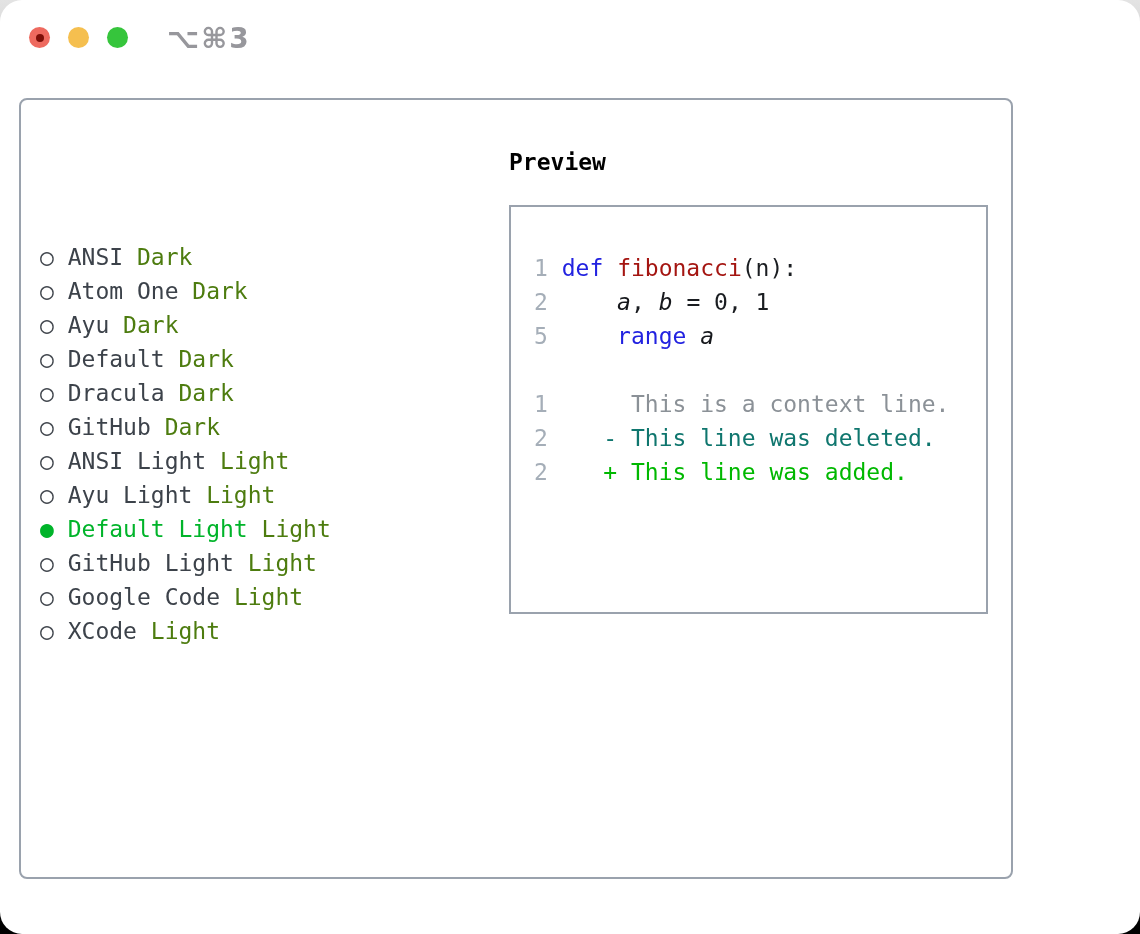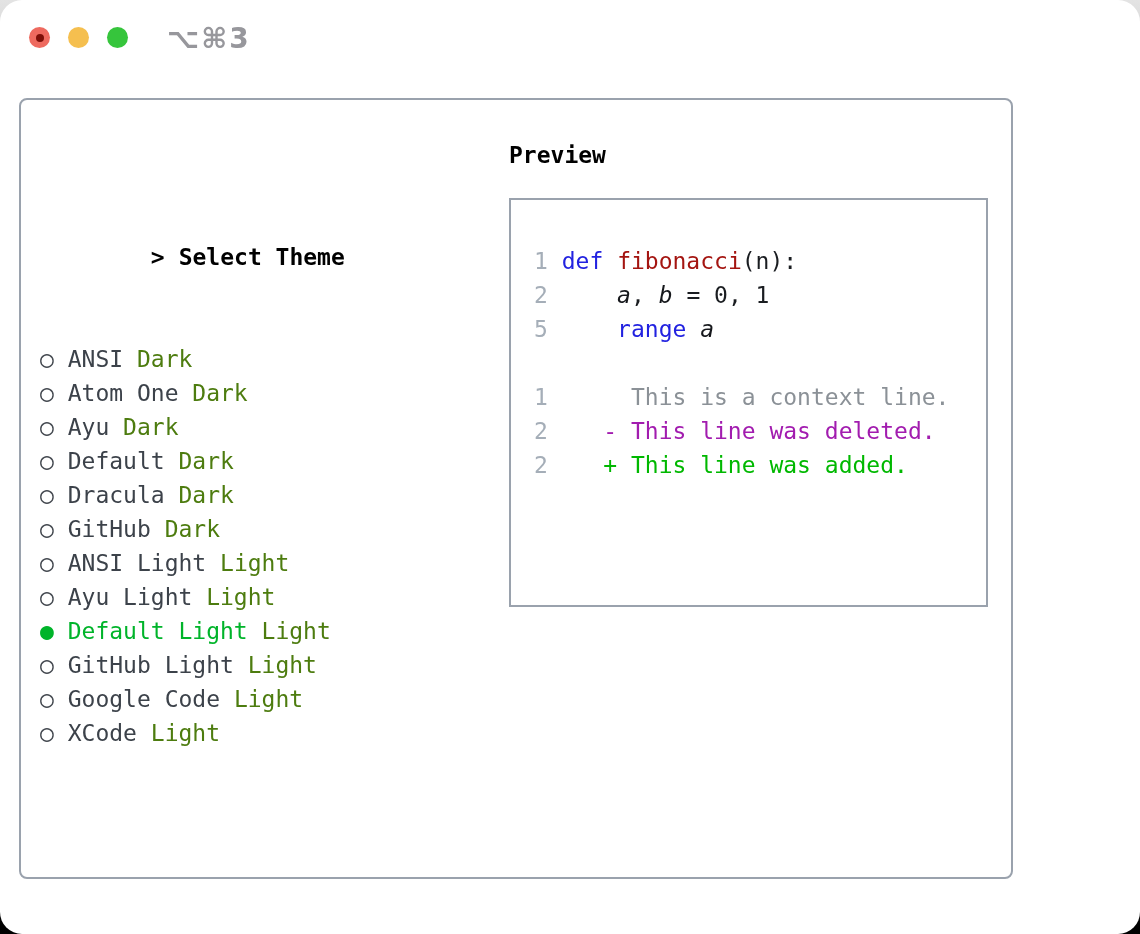--- a/index.html
+++ b/index.html
@@ -24,21 +24,21 @@
     font-family:"DejaVu Sans","Liberation Sans",sans-serif;
     font-size:28px;font-weight:600;color:#97979c;letter-spacing:2px;
   }
   
   .panel{
     position:absolute;left:19px;top:98px;width:994px;height:781px;
     border:2px solid #9aa2ad;border-radius:8px;box-sizing:border-box;
     background:#fff;font-size:23px;color:#1a1d21;
   }
   .left-col{position:absolute;left:19px;top:38px;white-space:pre;line-height:34px;}
-  .right-col{position:absolute;left:488px;top:38px;line-height:34px;}
+  .right-col{position:absolute;left:488px;top:45px;line-height:34px;}
   .row{height:34px;}
   .title-row{font-weight:bold;color:#000;}
   .title-marker{padding-right:14px;}
   .marker{color:#454a51;}
   .name{color:#3c424a;}
   .variant{color:#4d7c0f;}
   .row.selected .name,.row.selected .marker{color:#00b42a;}
   .mt-blank{margin-top:34px;}
   
   .preview-title{font-weight:bold;color:#000;height:34px;}
@@ -47,44 +47,41 @@
     border:2px solid #9aa2ad;background:#fff;
     padding:44px 0 0 23px;overflow:hidden;
   }
   .pline{height:34px;white-space:pre;}
   .lnum{color:#a5aeb8;}
   .c-plain{color:#1a1d21;}
   .c-kw{color:#2222e0;}
   .c-fn{color:#a41511;}
   .c-var{color:#16181c;font-style:italic;}
   .c-ctx{color:#8b9197;}
-  .c-del{color:#a21caf;}
+  .c-del{color:#0f766e;}
   .c-add{color:#00b800;margin-top:28px;}
 </style>
 </head>
 <body>
 
 <div class="screen">
 
   <div class="traffic">
     <button class="light light-close">
         <span class="dot"></span>
       </button>
     <button class="light light-min"></button>
     <button class="light light-zoom"></button>
   </div>
 
   <div class="shortcut">⌥⌘3</div>
 
   <div class="panel">
 
     <div class="left-col">
-      <div class="row title-row">
-        <span class="title-marker">&gt;</span><span>Select Theme</span>
-      </div>
 
       <div id="theme-list"><div class="row"><span class="marker">○ </span><span class="name">ANSI</span><span class="variant"> Dark</span></div><div class="row"><span class="marker">○ </span><span class="name">Atom One</span><span class="variant"> Dark</span></div><div class="row"><span class="marker">○ </span><span class="name">Ayu</span><span class="variant"> Dark</span></div><div class="row"><span class="marker">○ </span><span class="name">Default</span><span class="variant"> Dark</span></div><div class="row"><span class="marker">○ </span><span class="name">Dracula</span><span class="variant"> Dark</span></div><div class="row"><span class="marker">○ </span><span class="name">GitHub</span><span class="variant"> Dark</span></div><div class="row"><span class="marker">○ </span><span class="name">ANSI Light</span><span class="variant"> Light</span></div><div class="row"><span class="marker">○ </span><span class="name">Ayu Light</span><span class="variant"> Light</span></div><div class="row selected"><span class="marker">● </span><span class="name">Default Light</span><span class="variant"> Light</span></div><div class="row"><span class="marker">○ </span><span class="name">GitHub Light</span><span class="variant"> Light</span></div><div class="row"><span class="marker">○ </span><span class="name">Google Code</span><span class="variant"> Light</span></div><div class="row"><span class="marker">○ </span><span class="name">XCode</span><span class="variant"> Light</span></div></div>
 
       <div class="mt-blank">
         
         
       </div>
 
       
     </div>

